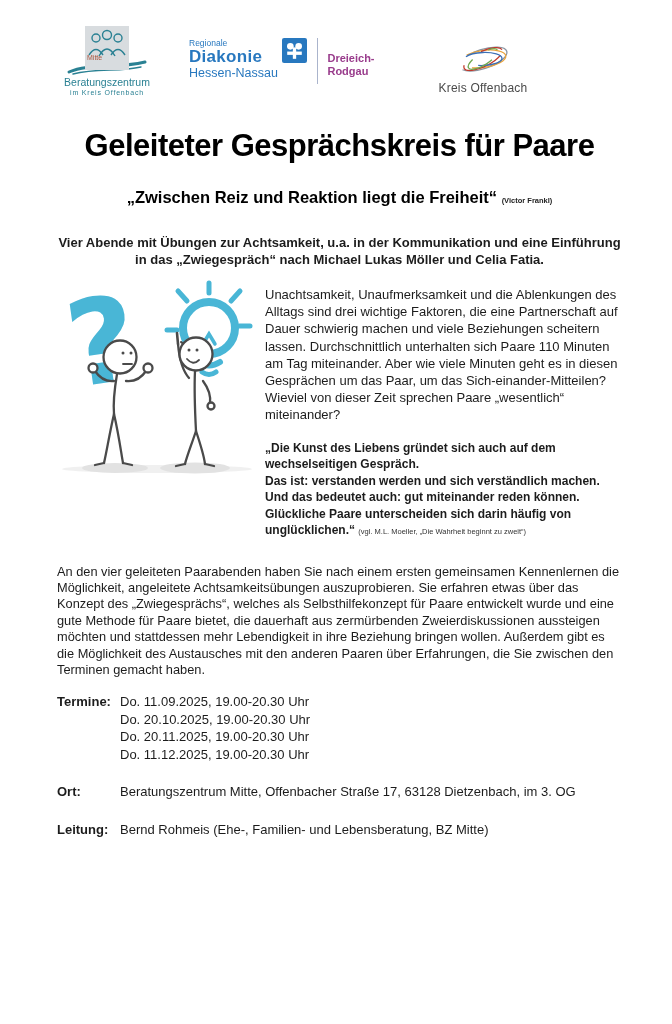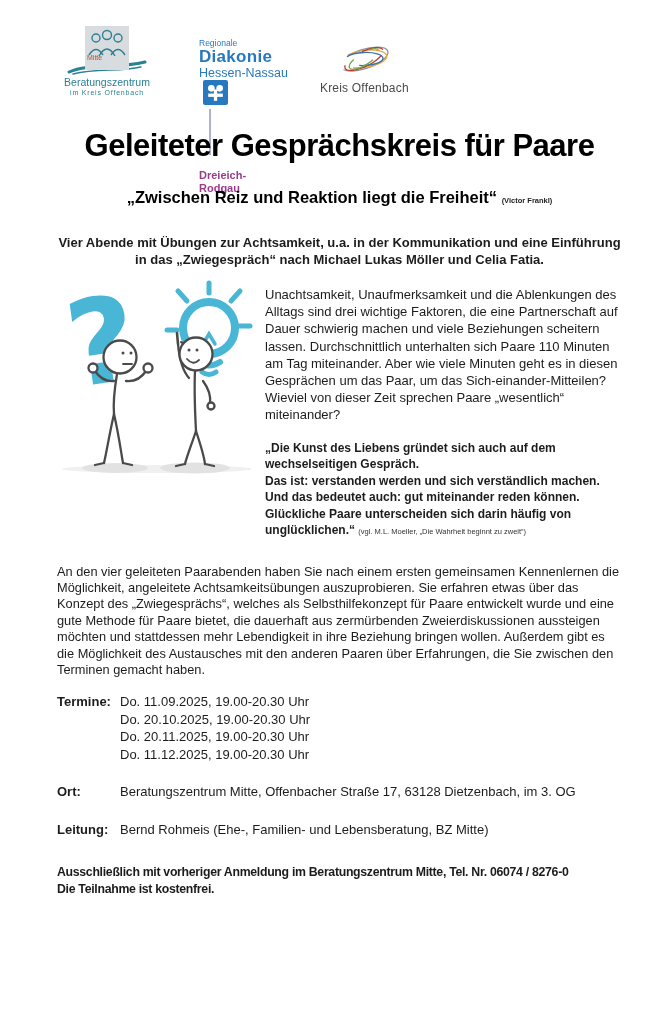--- a/index.html
+++ b/index.html
@@ -11,29 +11,29 @@
   }
   
   .logos{display:flex;align-items:flex-start;margin-top:26px;height:78px;}
   .logo-bz{width:100px;text-align:center;}
   .bz-badge{position:relative;width:44px;height:44px;background:#d8dcdf;margin:0 auto;}
   .bz-badge svg{position:absolute;top:3px;left:2px;}
   .bz-mitte{position:absolute;left:2px;bottom:9px;font-size:7px;color:#a9553f;}
   .bz-swoosh{margin-top:-10px;}
   .bz-name{font-size:10.5px;color:#2a8193;margin-top:-4px;}
   .bz-sub{font-size:7px;color:#2a8193;letter-spacing:0.8px;margin-top:1px;}
-  .logo-dk{display:flex;align-items:flex-start;margin-left:42px;margin-top:12px;flex-direction:column;}
+  .logo-dk{display:flex;align-items:flex-start;margin-left:32px;margin-top:12px;}
   .dk-textcol{text-align:left;}
   .dk-regionale{font-size:8.5px;color:#2878bf;}
   .dk-diakonie{font-size:17px;font-weight:bold;color:#2878bf;letter-spacing:0.3px;line-height:18px;}
   .dk-hn{font-size:12.5px;color:#2878bf;line-height:14px;}
   .dk-icon{margin-left:4px;margin-top:0;}
   .dk-divider{width:1.5px;background:#aab4cc;height:46px;margin:0 9px 0 10px;}
   .dk-region{font-size:11px;font-weight:bold;color:#993c8c;line-height:13px;margin-top:14px;}
-  .logo-ko{margin-left:32px;margin-top:16px;text-align:center;}
+  .logo-ko{margin-left:64px;margin-top:16px;text-align:center;}
   .ko-label{font-size:12px;color:#4a4a4a;margin-top:1px;letter-spacing:0.2px;}
   
   .title{
     text-align:center;font-weight:bold;font-size:31px;letter-spacing:-0.5px;
     margin-top:30px;color:#000;
   }
   .subtitle{text-align:center;margin-top:24px;font-weight:bold;font-size:16.5px;color:#000;}
   .subtitle .attr{font-weight:bold;font-size:7.5px;color:#222;}
   .intro{font-weight:bold;font-size:13px;line-height:17px;margin-top:27px;}
   
@@ -215,18 +215,14 @@
   <div class="detail-row">
     <div class="detail-label">Ort:</div>
     <div>Beratungszentrum Mitte, Offenbacher Straße 17, 63128 Dietzenbach, im 3. OG</div>
   </div>
 
   <div class="detail-row">
     <div class="detail-label">Leitung:</div>
     <div>Bernd Rohmeis (Ehe-, Familien- und Lebensberatung, BZ Mitte)</div>
   </div>
 
-  <div class="footer">
-    <div>Ausschließlich mit vorheriger Anmeldung im Beratungszentrum Mitte, Tel. Nr. 06074 / 8276-0</div>
-    <div>Die Teilnahme ist kostenfrei.</div>
-  </div>
 
 </div>
 
 </body></html>

